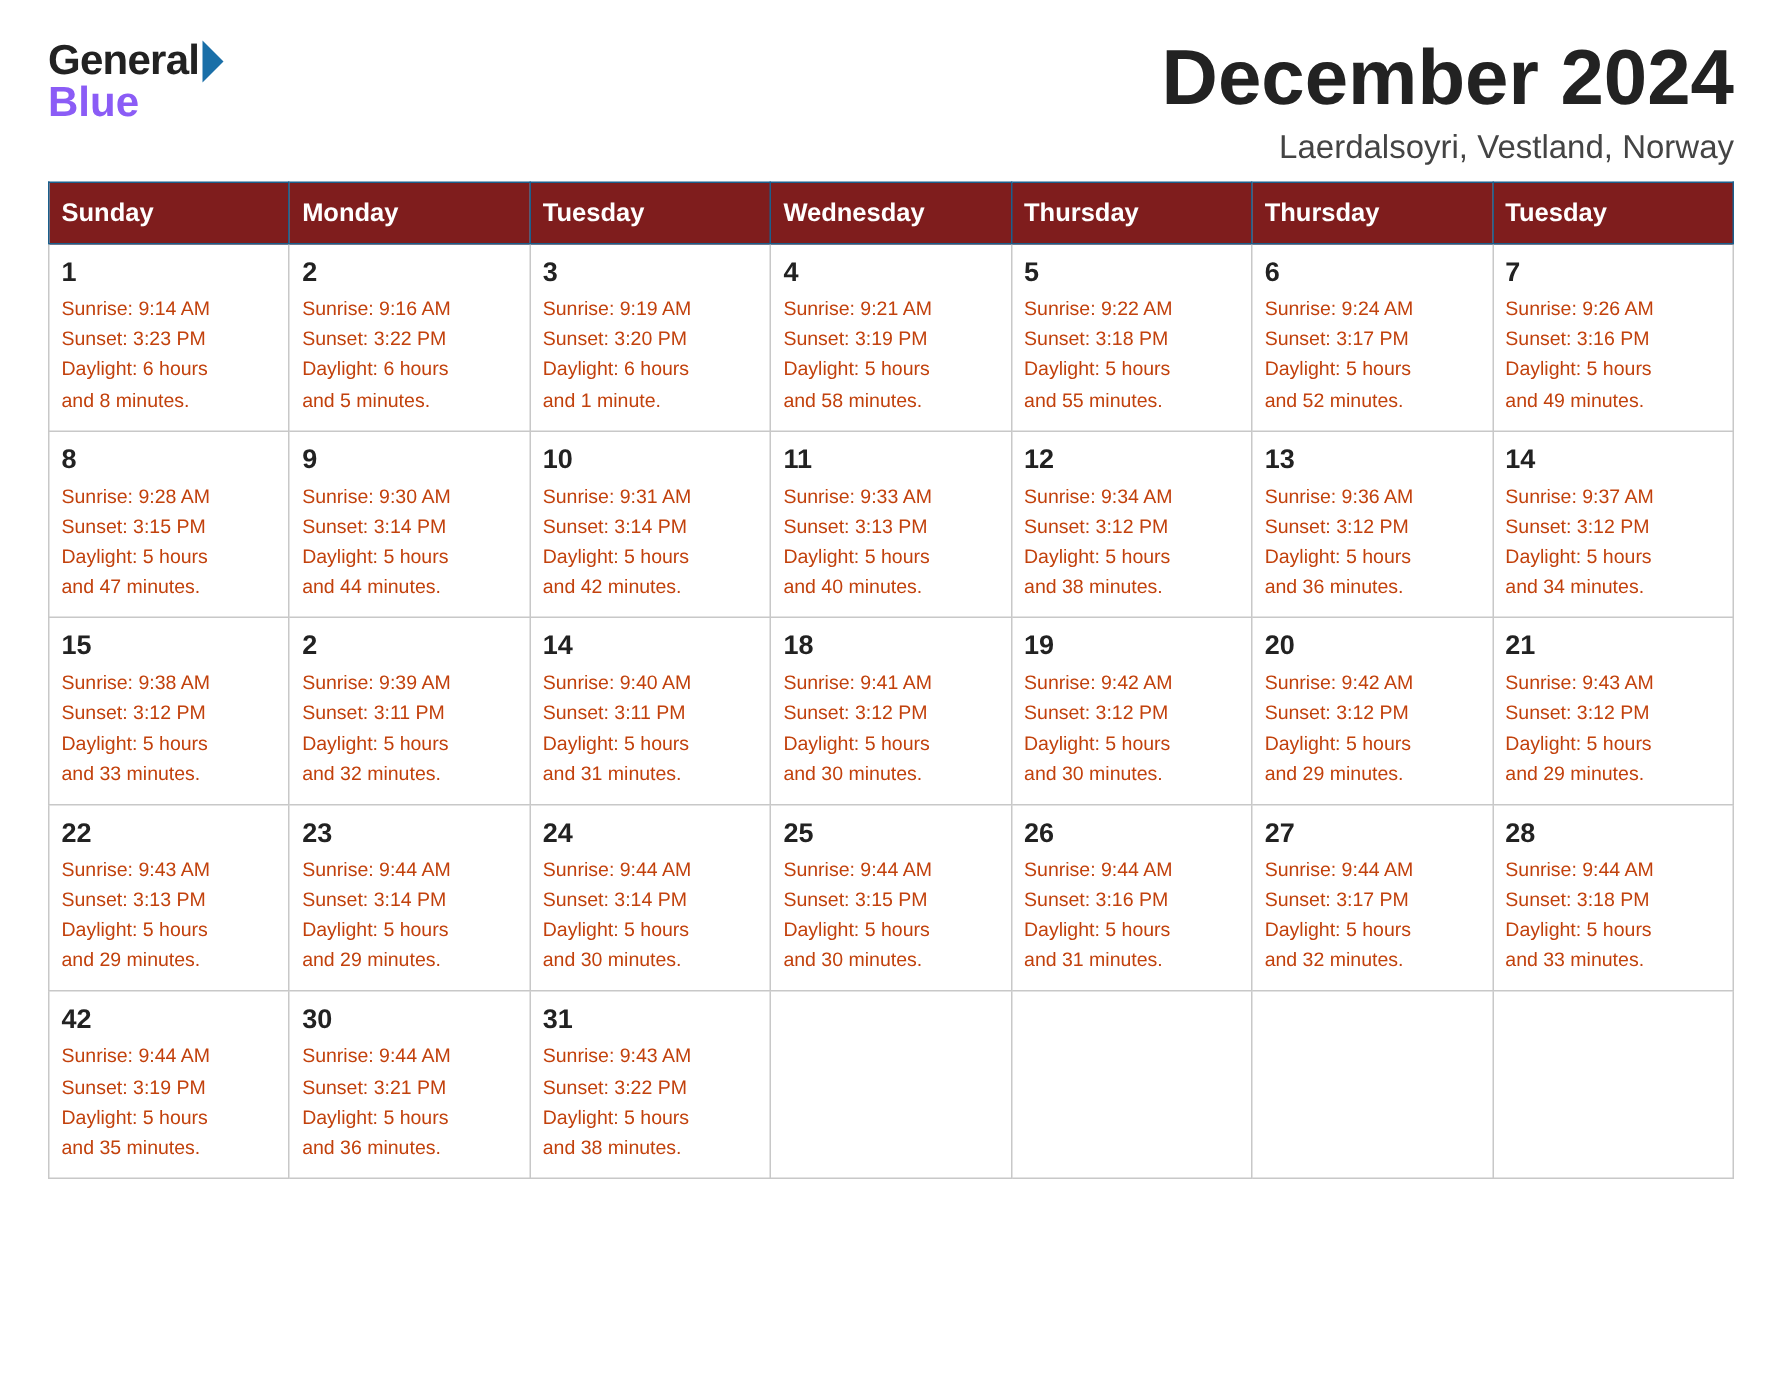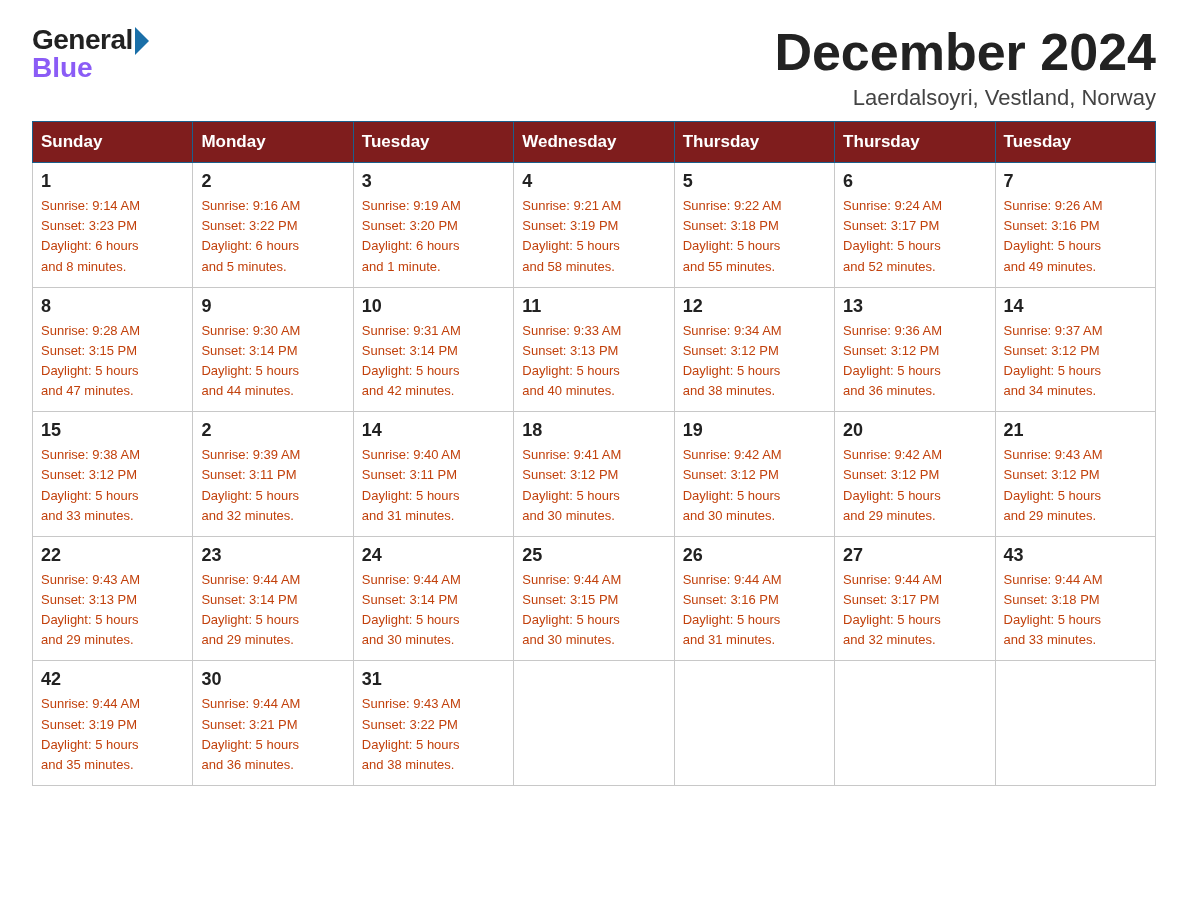--- a/index.html
+++ b/index.html
@@ -240,21 +240,21 @@
         </td>
         <td>
           <span class="cell-date">26</span>
           <div class="cell-info">Sunrise: 9:44 AM<br>Sunset: 3:16 PM<br>Daylight: 5 hours<br>and 31 minutes.</div>
         </td>
         <td>
           <span class="cell-date">27</span>
           <div class="cell-info">Sunrise: 9:44 AM<br>Sunset: 3:17 PM<br>Daylight: 5 hours<br>and 32 minutes.</div>
         </td>
         <td>
-          <span class="cell-date">43</span>
+          <span class="cell-date">28</span>
           <div class="cell-info">Sunrise: 9:44 AM<br>Sunset: 3:18 PM<br>Daylight: 5 hours<br>and 33 minutes.</div>
         </td>
       </tr>
       <tr class="row-divider">
         <td>
           <span class="cell-date">42</span>
           <div class="cell-info">Sunrise: 9:44 AM<br>Sunset: 3:19 PM<br>Daylight: 5 hours<br>and 35 minutes.</div>
         </td>
         <td>
           <span class="cell-date">30</span>

